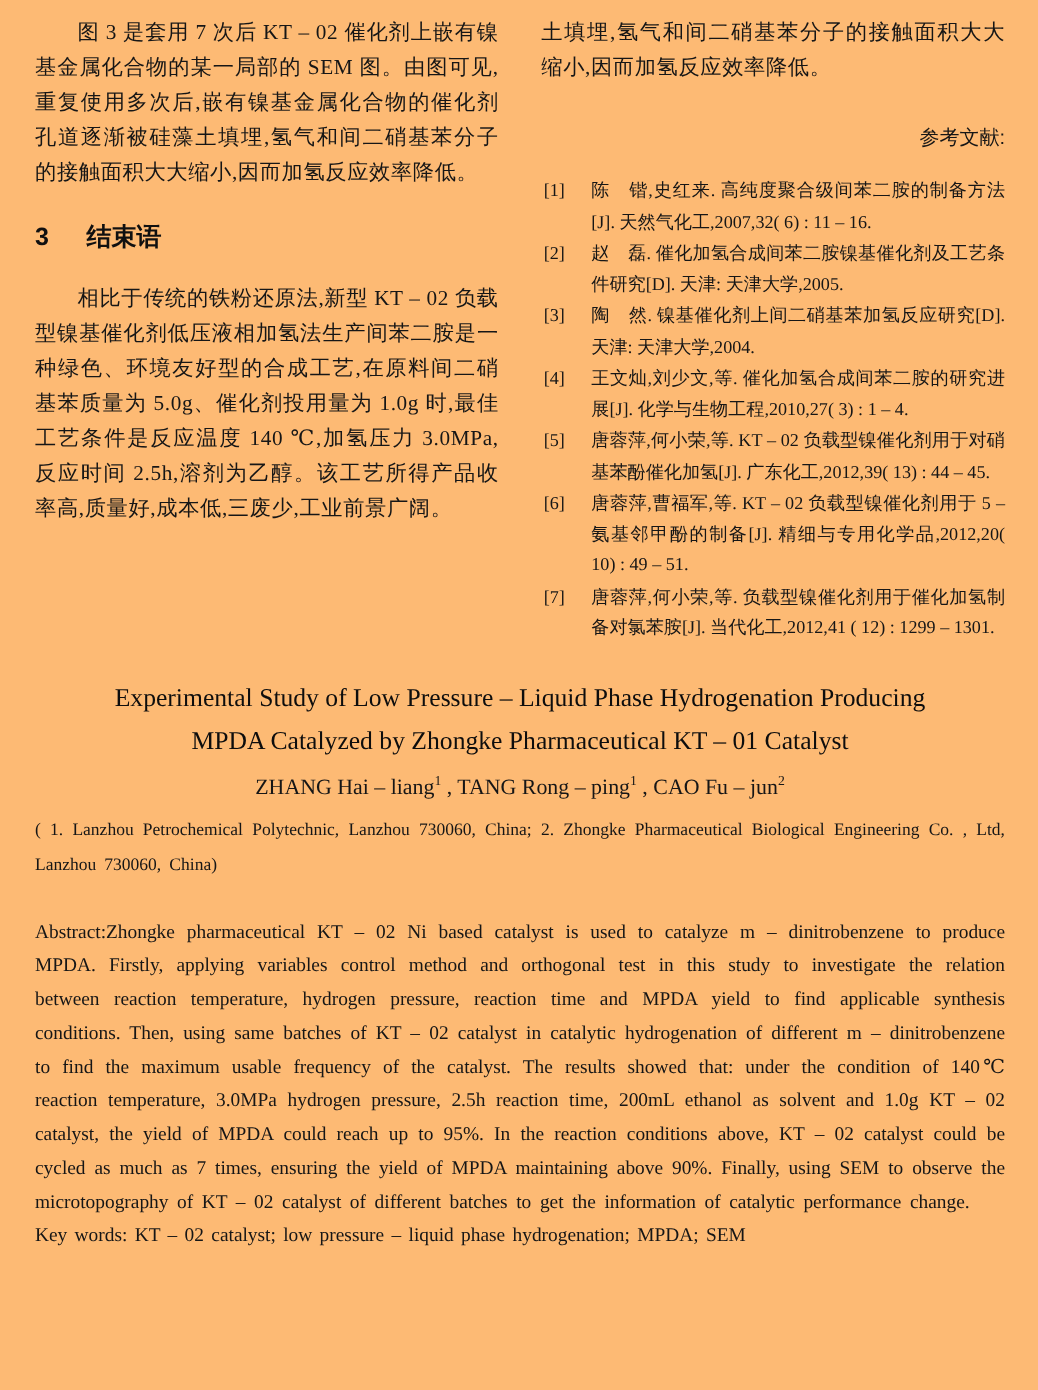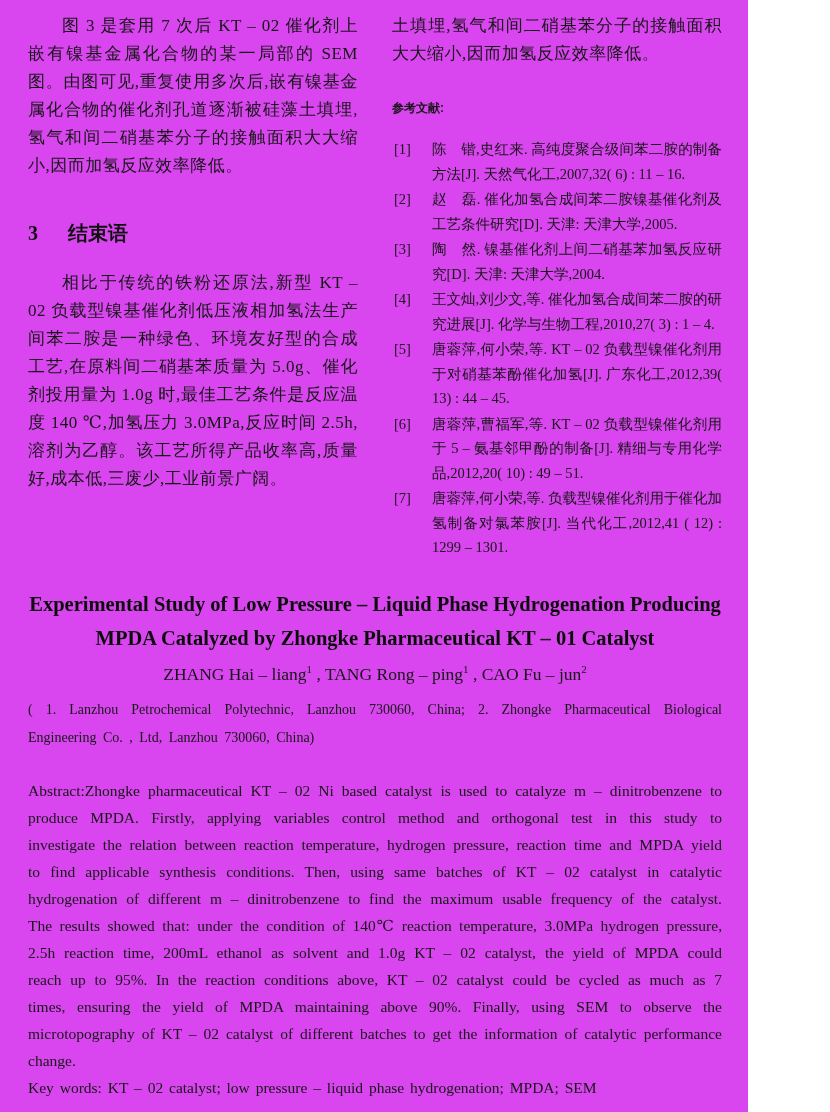--- a/index.html
+++ b/index.html
@@ -9,55 +9,56 @@
   }
   body {
     width: 830px;
     height: 1112px;
     overflow: hidden;
     font-family: "Liberation Serif", "DejaVu Serif", serif;
     color: #161616;
   }
   .page {
     box-sizing: border-box;
-    width: 748px;
+    width: 830px;
     height: 1112px;
     padding: 12px 26px 0 28px;
-    background: #d946ef;
+    background: #fdba74;
   }
   
   .columns {
     display: flex;
     gap: 34px;
   }
   .col {
     flex: 1 1 0;
     min-width: 0;
   }
   .cn-body {
     margin: 0;
     font-size: 17px;
     line-height: 28px;
     text-align: justify;
     letter-spacing: 0.5px;
   }
   .indent { text-indent: 2em; }
   .section-heading {
-    margin: 40px 0 22px 0;
-    font-family: Liberation Serif, serif;
+    margin: 24px 0 22px 0;
+    font-family: Liberation Sans, sans-serif;
     font-size: 20px;
     font-weight: bold;
     color: #101010;
   }
   .section-heading .sec-num { margin-right: 30px; }
   .ref-heading {
     margin: 32px 0 20px 0;
     font-family: "Liberation Sans", "DejaVu Sans", sans-serif;
-    font-size: 12px;
-    font-weight: bold;
+    font-size: 16px;
+    font-weight: normal;
+    text-align: right;
   }
   .references {
     list-style: none;
     margin: 0;
     padding: 0;
     font-size: 14.5px;
     line-height: 24.5px;
   }
   .references li {
     position: relative;
@@ -71,21 +72,21 @@
     top: 0;
   }
   
   .en-section {
     margin-top: 26px;
   }
   .en-title {
     margin: 0;
     text-align: center;
     font-size: 20.5px;
-    font-weight: bold;
+    font-weight: normal;
     line-height: 34px;
     color: #0d0d0d;
   }
   .en-authors {
     margin: 5px 0 0 0;
     text-align: center;
     font-size: 17.5px;
     line-height: 28px;
   }
   .en-authors sup {

